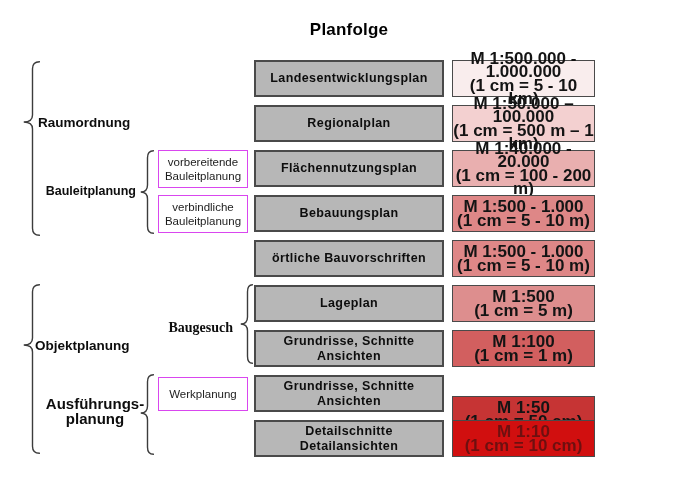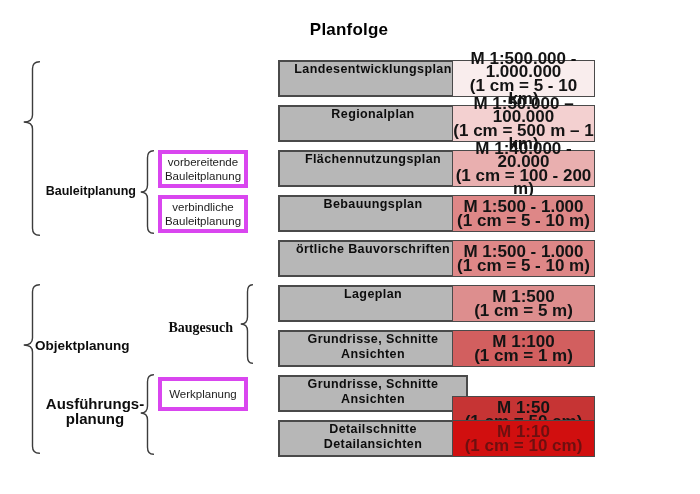--- a/index.html
+++ b/index.html
@@ -8,33 +8,33 @@
     font-family:"Liberation Sans", sans-serif;color:#111;overflow:hidden;
   }
   .abs{position:absolute;}
   #title{
     left:253px;top:20px;width:192px;text-align:center;
     font-size:17px;font-weight:bold;letter-spacing:0.2px;color:#000;
   }
   .plan-box{
     left:254px;width:190px;height:37px;background:#b7b7b7;
     border:2px solid #4a4a4a;box-sizing:border-box;
-    display:flex;flex-direction:column;align-items:center;
+    display:flex;flex-direction:column;justify-content:center;align-items:center;
     font-size:12.5px;font-weight:bold;letter-spacing:0.4px;line-height:14.5px;
-    text-align:center;color:#0d0d0d;margin-left:24px;
+    text-align:center;color:#0d0d0d;
   }
   .scale-box{
     left:452px;width:143px;height:37px;
     border:1.5px solid #4a4a4a;box-sizing:border-box;
     display:flex;flex-direction:column;justify-content:center;align-items:center;
     font-size:17px;font-weight:bold;line-height:13.5px;text-align:center;color:#141414;
   }
   .sub-box{
     left:158px;width:90px;background:#ffffff;
-    border:4px solid #d946ef;box-sizing:border-box;
+    border:1px solid #d946ef;box-sizing:border-box;
     display:flex;flex-direction:column;justify-content:center;align-items:center;
     font-size:11.5px;font-weight:normal;line-height:14px;text-align:center;color:#1c1c1c;
   }
   .group-label{font-weight:bold;color:#0d0d0d;}
   .brace svg{display:block;}
 </style>
 </head>
 <body>
 
 <div id="canvas">
@@ -61,20 +61,21 @@
     <svg width="13" height="80">
         <path d="M 12.5 0.75 Q 7.5 0.75 7.5 7.75 L 7.5 33 Q 7.5 40 0.75 40 Q 7.5 40 7.5 47 L 7.5 72.25 Q 7.5 79.25 12.5 79.25" fill="none" stroke="#3c3c3c" stroke-width="1.4" stroke-linecap="round"></path>
       </svg>
   </div>
   <div class="abs brace" style="left:140px;top:374px;">
     <svg width="14" height="81">
         <path d="M 13.5 0.75 Q 7.5 0.75 7.5 7.75 L 7.5 32 Q 7.5 39 0.75 39 Q 7.5 39 7.5 46 L 7.5 73.25 Q 7.5 80.25 13.5 80.25" fill="none" stroke="#3c3c3c" stroke-width="1.4" stroke-linecap="round"></path>
       </svg>
   </div>
 
+  <div class="abs group-label" style="left:38px;top:115px;font-size:13.5px;">Raumordnung</div>
   <div class="abs group-label" style="left:34px;top:184px;width:102px;text-align:right;font-size:12.5px;">Bauleitplanung</div>
   <div class="abs group-label" style="left:35px;top:338px;font-size:13.5px;">Objektplanung</div>
   <div class="abs group-label" style="left:151px;top:320px;width:82px;text-align:right;font-size:14px;font-family:Liberation Serif, serif;">Baugesuch</div>
   <div class="abs group-label" style="left:43px;top:396px;width:104px;text-align:center;font-size:15px;line-height:15px;">
       <div>Ausführungs-</div>
       <div>planung</div>
     </div>
 
   <div class="abs sub-box" style="top:150px;height:38px;">
       <div>vorbereitende</div>

